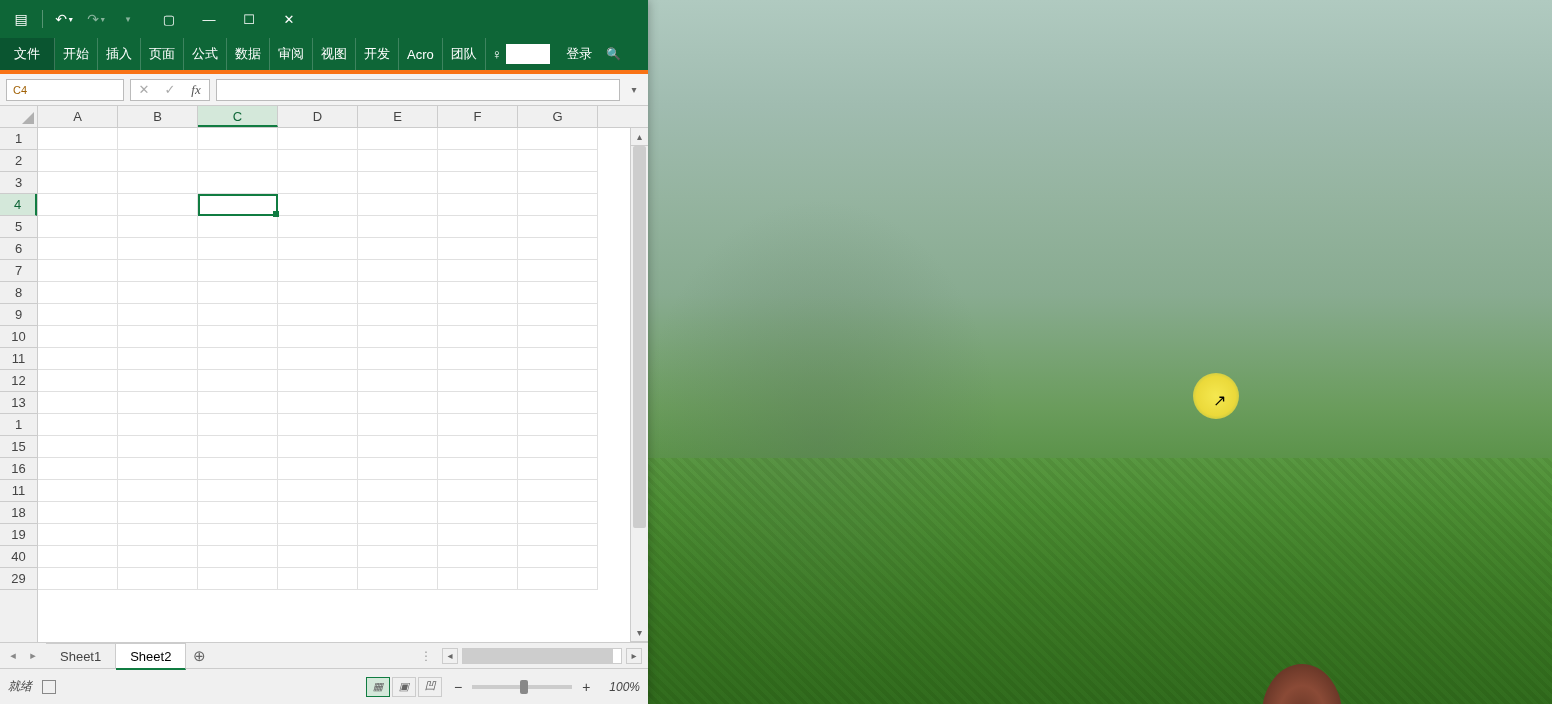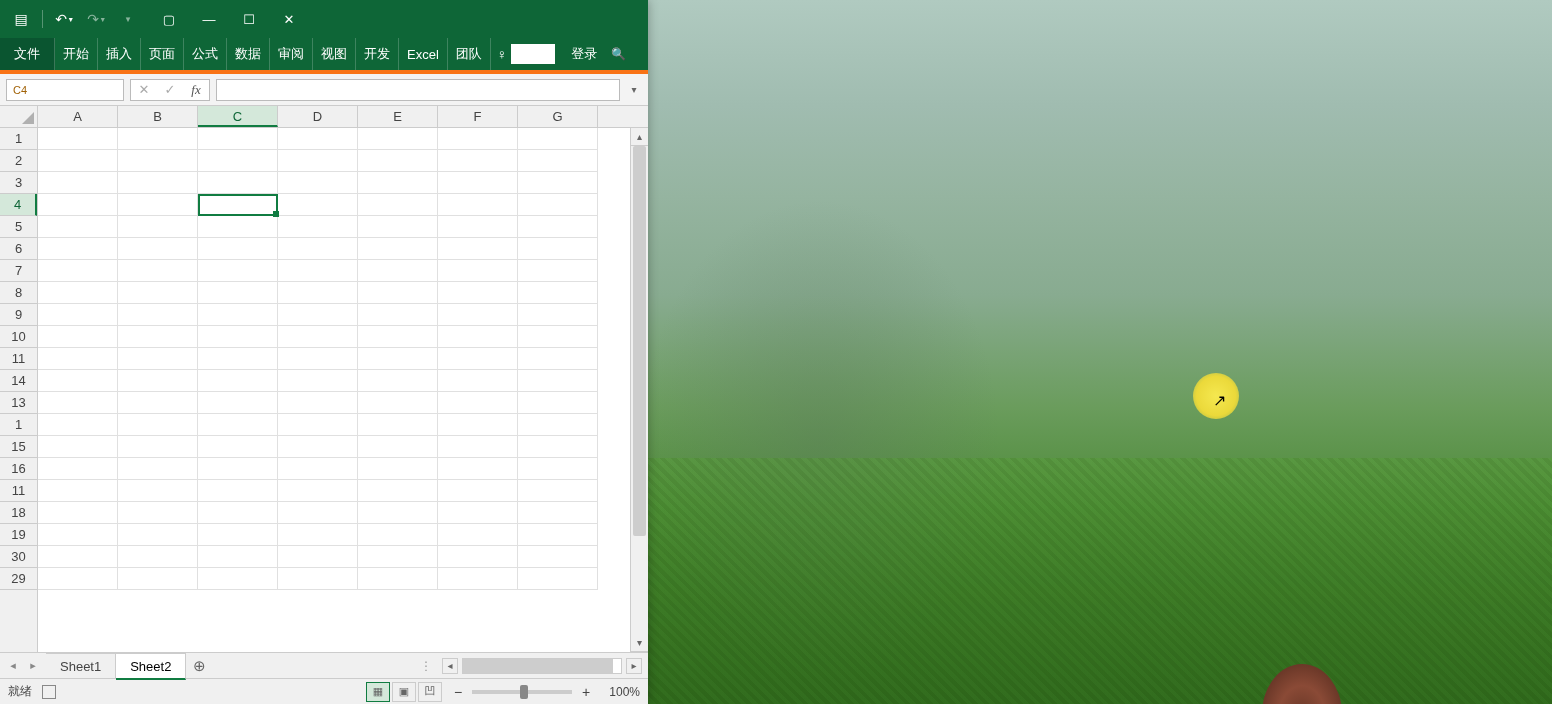--- a/index.html
+++ b/index.html
@@ -136,22 +136,22 @@
   padding-right: 6px; gap: 4px; }
 .hscroll-dots { color: #999; font-size: 12px; padding: 0 6px; cursor: ew-resize; }
 .hscroll-btn { width: 16px; text-align: center; color: #666; cursor: pointer; font-size: 10px;
   border: 1px solid #ccc; height: 16px; line-height: 14px; }
 .hscroll-track { width: 160px; height: 16px; border: 1px solid #ccc; background: #fff;
   position: relative; }
 .hscroll-thumb { position: absolute; left: 0; top: 0; bottom: 0; width: 95%;
   background: #cdcdcd; cursor: pointer; }
 
 
-.statusbar { height: 26px; background: #f0f0f0; border-top: 1px solid #ccc;
-  display: flex; align-items: center; padding: 0 8px; color: #444; font-size: 12px; }
+.statusbar { height: 36px; background: #f0f0f0; border-top: 1px solid #ccc;
+  display: flex; align-items: center; padding: 0 8px; color: #444; font-size: 12px; font-style: italic; }
 .status-left { display: flex; align-items: center; gap: 10px; }
 .macro-icon { width: 14px; height: 14px; border: 1px solid #888; }
 .status-right { margin-left: auto; display: flex; align-items: center; gap: 8px; }
 .view-btns { display: flex; gap: 2px; }
 .view-btn { width: 24px; height: 20px; border: 1px solid #ccc; display: flex;
   align-items: center; justify-content: center; cursor: pointer; color: #666; font-size: 11px; }
 .view-btn.active { background: #d4e8da; border-color: #107c41; }
 .zoom-ctrl { display: flex; align-items: center; gap: 6px; }
 .zoom-btn { width: 16px; text-align: center; cursor: pointer; color: #444; font-size: 14px; }
 .zoom-slider { width: 100px; height: 4px; background: #ccc; position: relative; cursor: pointer; }
@@ -207,21 +207,21 @@
   <div class="ribbon">
     <div class="ribbon-tab file">文件</div>
     <div class="ribbon-tab">开始</div>
     <div class="ribbon-tab">插入</div>
     <div class="ribbon-tab">页面</div>
     <div class="ribbon-tab">公式</div>
     <div class="ribbon-tab">数据</div>
     <div class="ribbon-tab">审阅</div>
     <div class="ribbon-tab">视图</div>
     <div class="ribbon-tab">开发</div>
-    <div class="ribbon-tab">Excel</div>
+    <div class="ribbon-tab">Acro</div>
     <div class="ribbon-tab">团队</div>
     <div class="tell-me">
       <span class="tell-me-icon">♀</span>
       <div class="tell-me-box"></div>
     </div>
     <div class="signin">登录</div>
     <div class="ribbon-collapse">
         <span>🔍</span>
       </div>
   </div>
@@ -259,29 +259,29 @@
           <div class="row-h">2</div>
           <div class="row-h">3</div>
           <div class="row-h sel">4</div>
           <div class="row-h">5</div>
           <div class="row-h">6</div>
           <div class="row-h">7</div>
           <div class="row-h">8</div>
           <div class="row-h">9</div>
           <div class="row-h">10</div>
           <div class="row-h">11</div>
-          <div class="row-h">14</div>
+          <div class="row-h">12</div>
           <div class="row-h">13</div>
           <div class="row-h">1</div>
           <div class="row-h">15</div>
           <div class="row-h">16</div>
           <div class="row-h">11</div>
           <div class="row-h">18</div>
           <div class="row-h">19</div>
-          <div class="row-h">30</div>
+          <div class="row-h">40</div>
           <div class="row-h">29</div>
         </div>
       <div class="cells" id="cells">
         <div class="cell-row">
             <div class="cell"></div>
             <div class="cell"></div>
             <div class="cell"></div>
             <div class="cell"></div>
             <div class="cell"></div>
             <div class="cell"></div>

